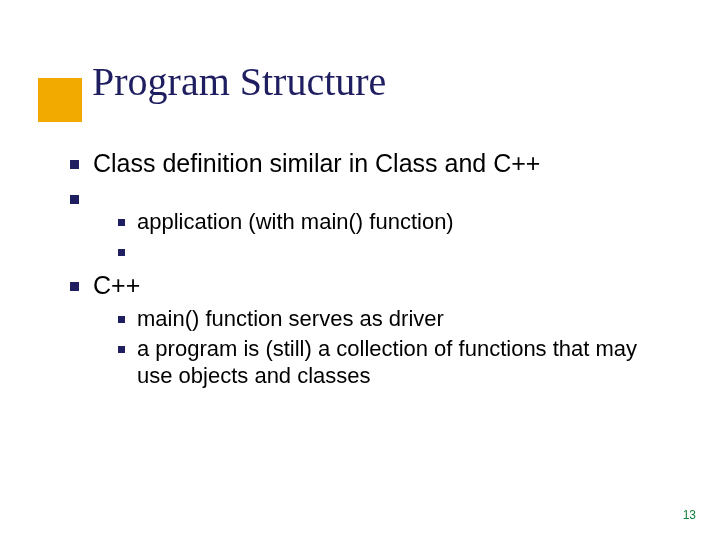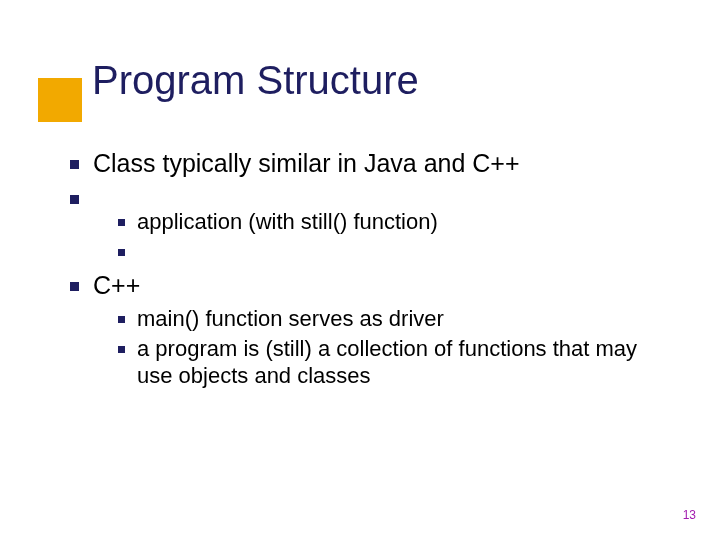--- a/index.html
+++ b/index.html
@@ -16,20 +16,21 @@
   .slide {
     position: relative;
     width: 720px;
     height: 540px;
     box-sizing: border-box;
   }
   .title-block {
     position: relative;
     padding-top: 72px;
     padding-left: 48px;
+    font-family: Liberation Serif, serif;
   }
   .accent-square {
     position: absolute;
     left: 38px;
     top: 78px;
     width: 44px;
     height: 44px;
     background: #f2a900;
     z-index: 0;
   }
@@ -83,46 +84,46 @@
     margin-right: 12px;
   }
   .gap {
     height: 12px;
   }
   .page-num {
     position: absolute;
     right: 24px;
     bottom: 18px;
     font-size: 12px;
-    color: #a21caf;
+    color: #15803d;
   }
 </style>
 </head>
 <body>
 <div class="slide">
 
   <div class="title-block">
     <div class="accent-square"></div>
     <div class="title-text">Program Structure</div>
   </div>
 
   <div class="body">
 
     <div class="l1">
       <span class="bullet"></span>
-      <span>Class typically similar in Java and C++</span>
+      <span>Class definition similar in Class and C++</span>
     </div>
 
     <div class="l1">
       <span class="bullet"></span>
     </div>
 
     <div class="l2">
       <span class="bullet-sm"></span>
-      <span>application (with still() function)</span>
+      <span>application (with main() function)</span>
     </div>
     <div class="l2">
       <span class="bullet-sm"></span>
     </div>
 
     <div class="gap"></div>
 
     <div class="l1">
       <span class="bullet"></span>
       <span>C++</span>

